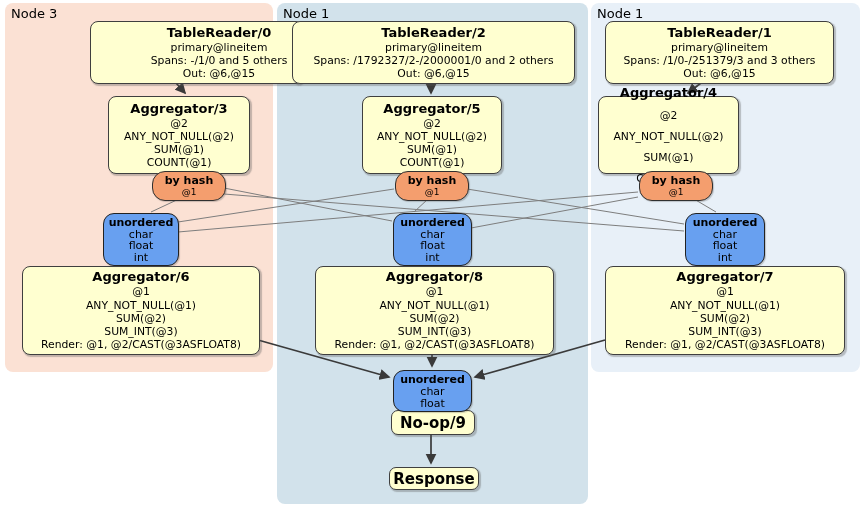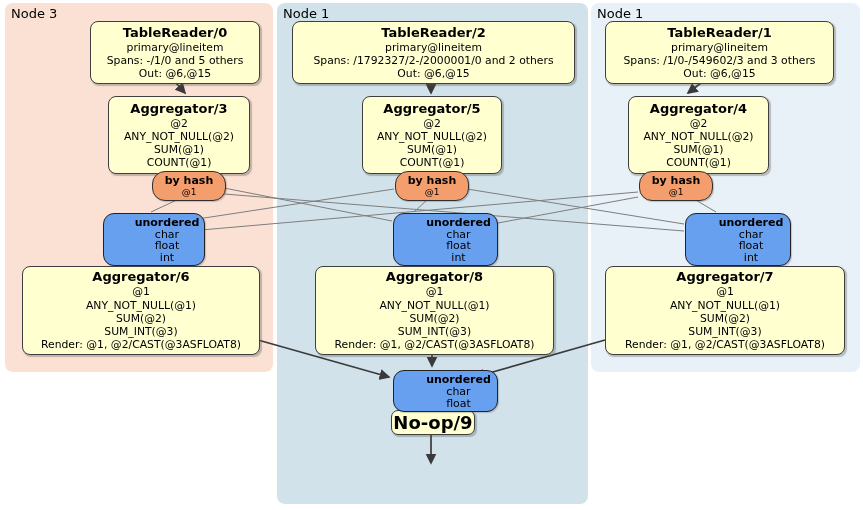--- a/index.html
+++ b/index.html
@@ -24,28 +24,28 @@
   .router{position:absolute;z-index:3;background:var(--router-fill,#f49e6e);
           border:1px solid #303030;border-radius:13px;
           display:flex;flex-direction:column;justify-content:center;align-items:center;
           text-align:center;box-shadow:1px 1px 1px rgba(90,90,90,0.3);}
   .router .title{font-weight:bold;font-size:11px;line-height:12px;white-space:nowrap;}
   .router .line{font-size:9px;line-height:11px;white-space:nowrap;}
 
   .sync{position:absolute;z-index:3;background:var(--sync-fill,#68a0f0);
         border:1px solid #222222;border-radius:11px;
         display:flex;flex-direction:column;justify-content:center;align-items:center;
-        text-align:center;box-shadow:1px 1px 1px rgba(90,90,90,0.3);padding-left:26px;}
+        text-align:center;box-shadow:1px 1px 1px rgba(90,90,90,0.3);}
   .sync .title{font-weight:bold;font-size:11px;line-height:13px;white-space:nowrap;}
   .sync .line{font-size:11px;line-height:11.5px;white-space:nowrap;}
 
   .term{position:absolute;z-index:2;background:var(--processor-fill,#ffffd0);
         border:1px solid #3f3f3f;border-radius:7px;
         display:flex;justify-content:center;align-items:center;
-        font-weight:bold;font-size:18px;white-space:nowrap;
+        font-weight:bold;font-size:15px;white-space:nowrap;
         box-shadow:1.5px 1.5px 1px rgba(90,90,90,0.35);}
 </style>
 </head>
 <body>
 
 <div class="canvas">
 
   <div class="region region-n3" style="left:5px;top:3px;width:268px;height:369px;"></div>
   <div class="region region-n1" style="left:277px;top:3px;width:311px;height:501px;"></div>
   <div class="region region-n2" style="left:591px;top:3px;width:269px;height:369px;"></div>
@@ -77,21 +77,21 @@
       <line x1="176" y1="83" x2="185" y2="93"></line>
       <line x1="431" y1="83" x2="431" y2="93"></line>
       <line x1="701" y1="83" x2="688" y2="93"></line>
       <line x1="258" y1="340" x2="389" y2="377"></line>
       <line x1="432" y1="353" x2="432" y2="366"></line>
       <line x1="605" y1="340" x2="475" y2="377"></line>
       <line x1="431" y1="433" x2="431" y2="463"></line>
     </g>
   </svg>
 
-  <div class="proc" style="left:90px;top:21px;width:168px;height:61px;">
+  <div class="proc" style="left:90px;top:21px;width:168px;height:61px;padding-left:44px;">
     <span class="title">TableReader/0</span>
     <span class="line">primary@lineitem</span>
     <span class="line">Spans: -/1/0 and 5 others</span>
     <span class="line">Out: @6,@15</span>
   </div>
   <div class="proc" style="left:108px;top:96px;width:140px;height:76px;">
     <span class="title">Aggregator/3</span>
     <span class="line">@2</span>
     <span class="line">ANY_NOT_NULL(@2)</span>
     <span class="line">SUM(@1)</span>
@@ -144,24 +144,24 @@
     <span class="line">@1</span>
     <span class="line">ANY_NOT_NULL(@1)</span>
     <span class="line">SUM(@2)</span>
     <span class="line">SUM_INT(@3)</span>
     <span class="line">Render: @1, @2/CAST(@3ASFLOAT8)</span>
   </div>
 
   <div class="proc" style="left:605px;top:21px;width:227px;height:61px;">
     <span class="title">TableReader/1</span>
     <span class="line">primary@lineitem</span>
-    <span class="line">Spans: /1/0-/549602/3 and 3 others</span>
+    <span class="line">Spans: /1/0-/251379/3 and 3 others</span>
     <span class="line">Out: @6,@15</span>
   </div>
-  <div class="proc" style="left:628px;top:96px;width:139px;height:76px;">
+  <div class="proc" style="left:598px;top:96px;width:139px;height:76px;gap:8px;">
     <span class="title">Aggregator/4</span>
     <span class="line">@2</span>
     <span class="line">ANY_NOT_NULL(@2)</span>
     <span class="line">SUM(@1)</span>
     <span class="line">COUNT(@1)</span>
   </div>
   <div class="router" style="left:639px;top:171px;width:72px;height:28px;">
     <span class="title">by hash</span>
     <span class="line">@1</span>
   </div>
@@ -179,14 +179,15 @@
     <span class="line">SUM_INT(@3)</span>
     <span class="line">Render: @1, @2/CAST(@3ASFLOAT8)</span>
   </div>
 
   <div class="sync" style="left:393px;top:370px;width:77px;height:40px;">
     <span class="title">unordered</span>
     <span class="line">char</span>
     <span class="line">float</span>
   </div>
   <div class="term" style="left:391px;top:410px;width:82px;height:23px;">No-op/9</div>
+  <div class="term" style="left:389px;top:467px;width:88px;height:21px;">Response</div>
 
 </div>
 
 </body></html>

